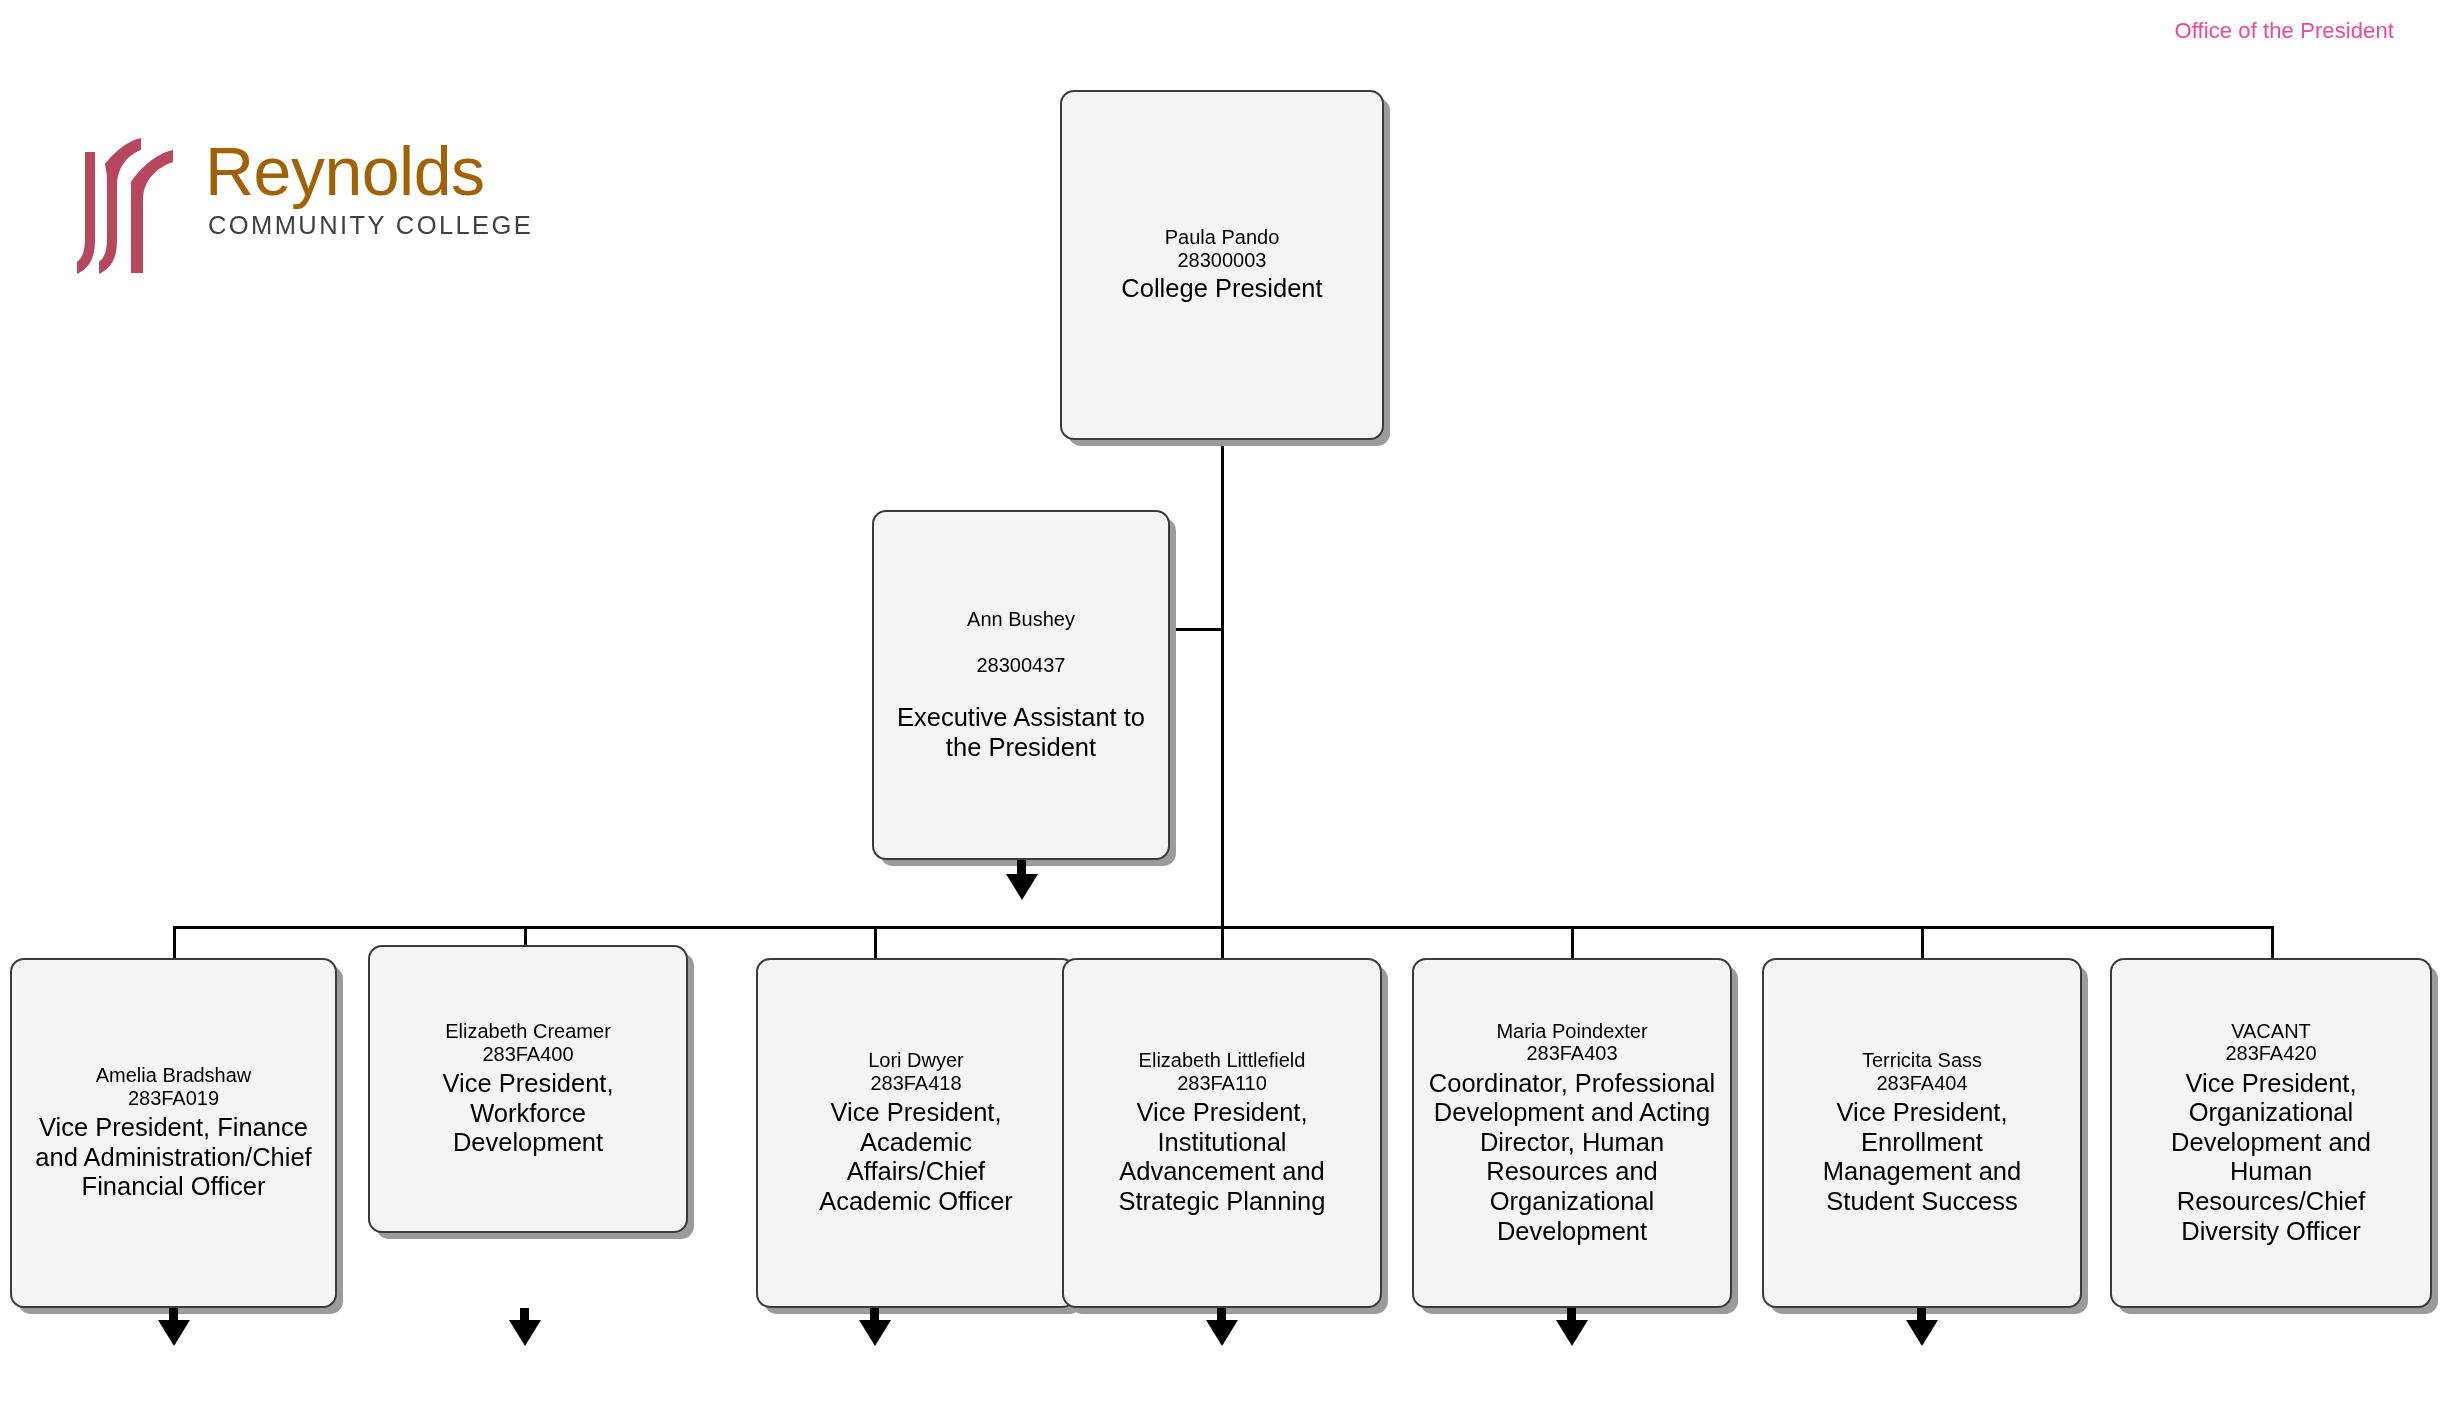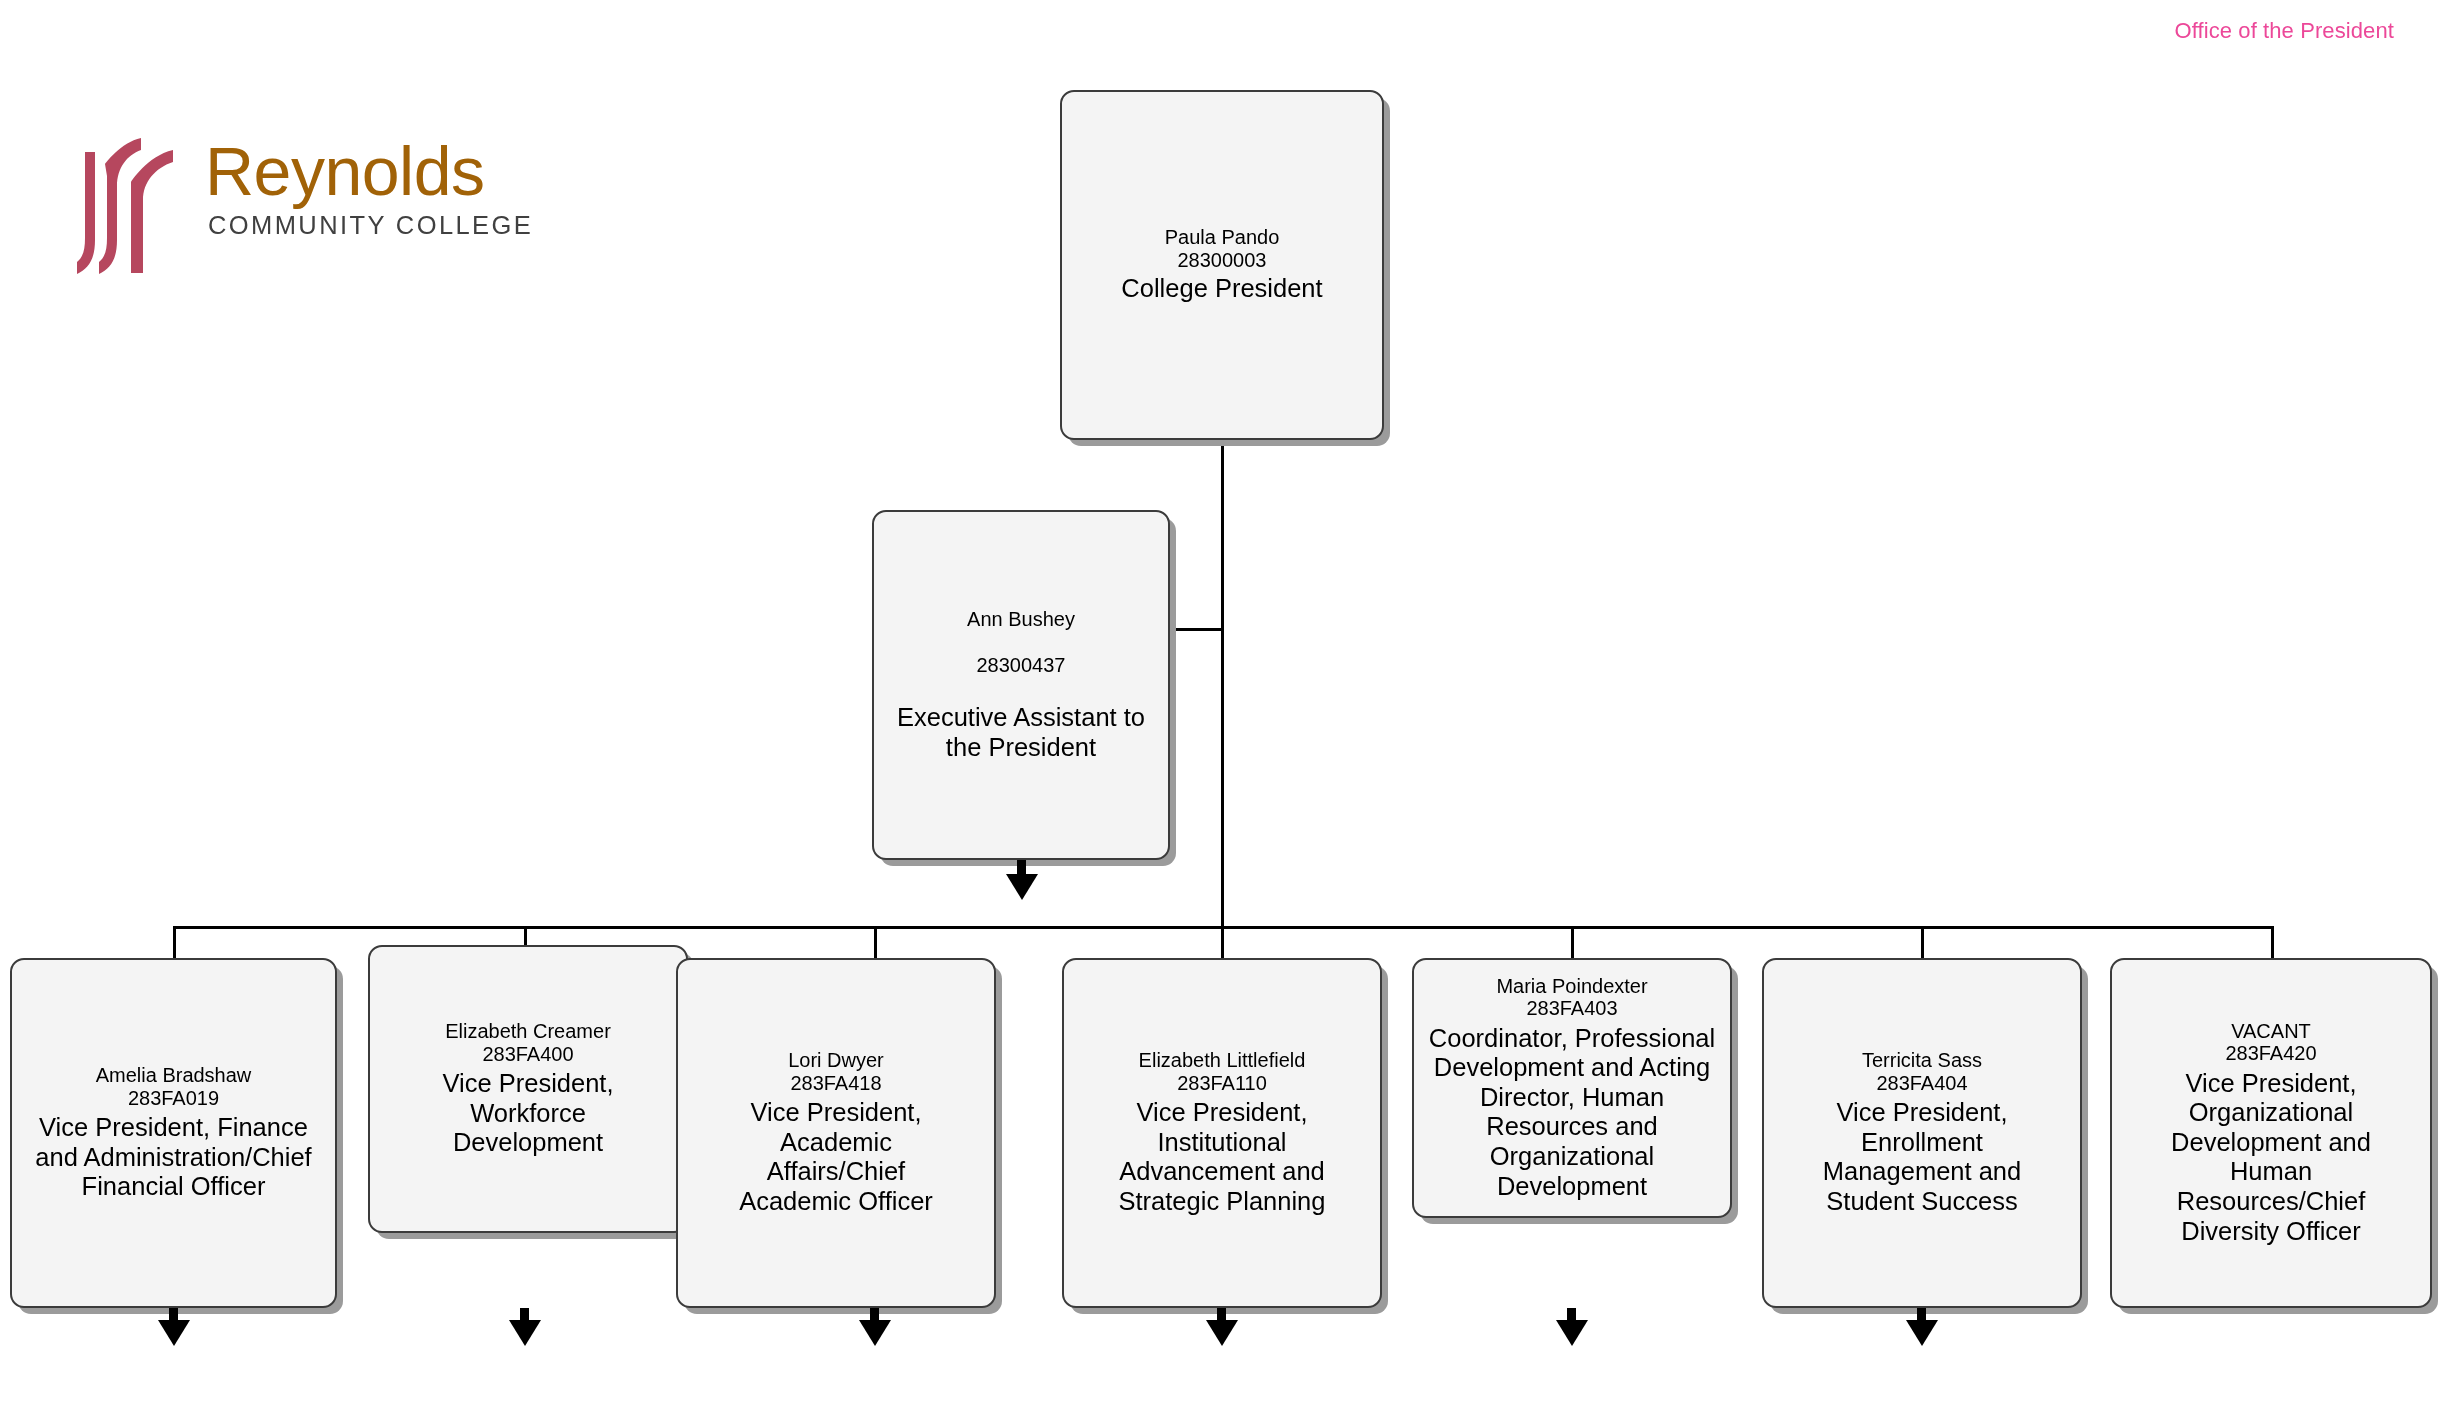--- a/index.html
+++ b/index.html
@@ -172,33 +172,33 @@
     <div class="id">283FA019</div>
     <div class="ttl" style="max-width:316px;">Vice President, Finance and Administration/Chief Financial Officer</div>
   </div>
 
   <div class="node top-pad" style="left:368px; top:945px; width:320px; height:288px;">
     <div class="nm">Elizabeth Creamer</div>
     <div class="id">283FA400</div>
     <div class="ttl" style="max-width:226px;">Vice President, Workforce Development</div>
   </div>
 
-  <div class="node top-pad" style="left:676px; top:958px; width:320px; height:350px;">
+  <div class="node top-pad" style="left:756px; top:958px; width:320px; height:350px;">
     <div class="nm">Lori Dwyer</div>
     <div class="id">283FA418</div>
     <div class="ttl" style="max-width:250px;">Vice President, Academic Affairs/Chief Academic Officer</div>
   </div>
 
   <div class="node top-pad" style="left:1062px; top:958px; width:320px; height:350px;">
     <div class="nm">Elizabeth Littlefield</div>
     <div class="id">283FA110</div>
     <div class="ttl" style="max-width:276px;">Vice President, Institutional Advancement and Strategic Planning</div>
   </div>
 
-  <div class="node top-pad" style="left:1412px; top:958px; width:320px; height:260px;">
+  <div class="node top-pad" style="left:1412px; top:958px; width:320px; height:350px;">
     <div class="nm">Maria Poindexter</div>
     <div class="id">283FA403</div>
     <div class="ttl" style="max-width:288px;">Coordinator, Professional Development and Acting Director, Human Resources and Organizational Development</div>
   </div>
 
   <div class="node top-pad" style="left:1762px; top:958px; width:320px; height:350px;">
     <div class="nm">Terricita Sass</div>
     <div class="id">283FA404</div>
     <div class="ttl" style="max-width:268px;">Vice President, Enrollment Management and Student Success</div>
   </div>

